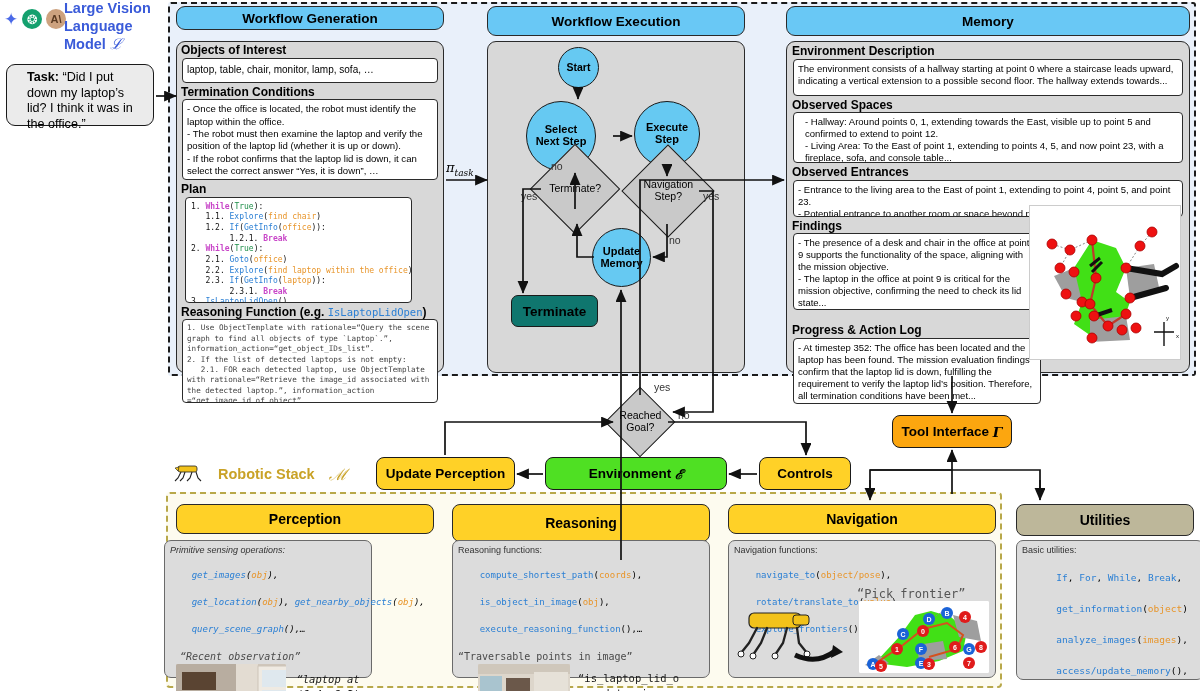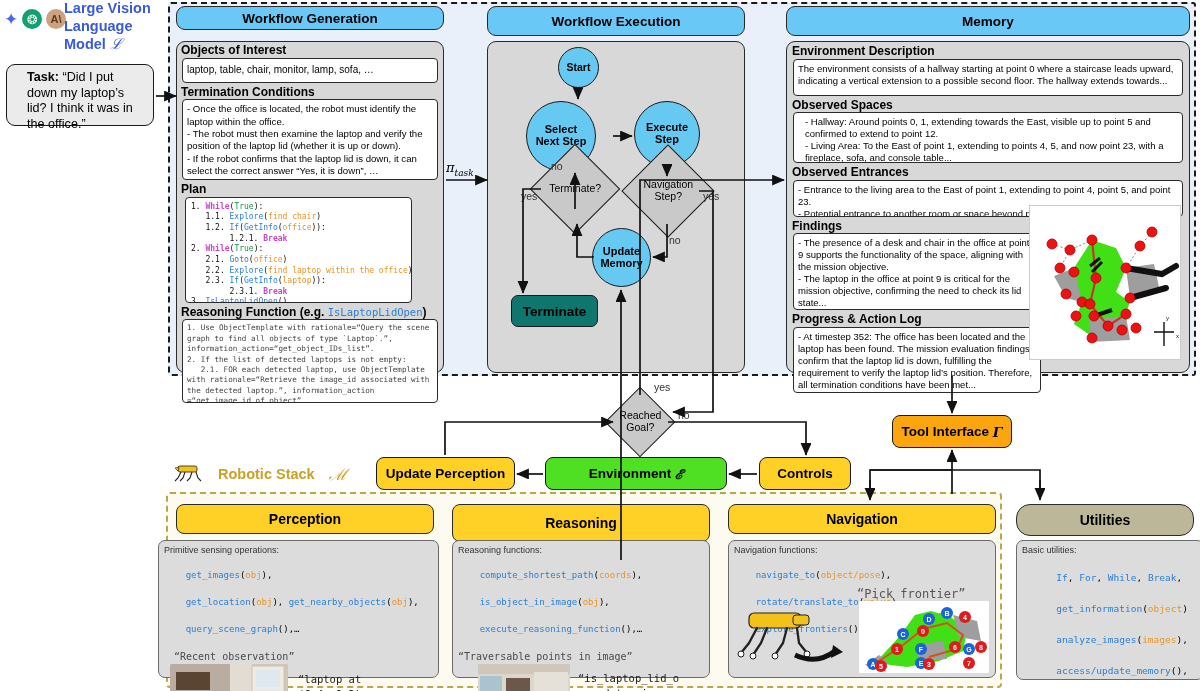--- a/index.html
+++ b/index.html
@@ -93,21 +93,21 @@
     left:166px;top:492px;width:836px;height:196px;
     border:2.5px dashed #b8a84a;border-radius:4px;background:#fdfbef;
   }
   #util-box{left:1006px;top:492px;width:192px;height:196px;}
   .hdr-ylw{
     background:#ffd127;border:1.8px solid #2a2a2a;border-radius:8px;
     display:flex;align-items:center;justify-content:center;
     font-weight:bold;font-size:14px;
   }
   .hdr-gry{
-    background:#bdb79a;border:1.8px solid #2a2a2a;border-radius:14px;
+    background:#bdb79a;border:1.8px solid #2a2a2a;border-radius:8px;
     display:flex;align-items:center;justify-content:center;
     font-weight:bold;font-size:14px;
   }
   .gbox{background:#dcdcdc;border:1.4px solid #6a6a6a;border-radius:7px;padding:4px 5px;}
   .mono-q{font-family:"DejaVu Sans Mono","Liberation Mono",monospace;font-size:10px;color:#4a4a4a;}
 
   #rs-label{left:172px;top:462px;display:flex;align-items:center;gap:14px;
             font-size:14.5px;font-weight:bold;color:#c9a227;}
   #rs-label .mathM{font-family:"DejaVu Serif",serif;font-style:italic;font-weight:normal;font-size:16px;}
 
@@ -210,21 +210,21 @@
 - Living Area: To the East of point 1, extending to points 4, 5, and now point 23, with a fireplace, sofa, and console table...</div>
 
   <div class="sec-label" style="margin:3px 0 1px 5px;">Observed Entrances</div>
   <div class="wbox" style="margin:0 6px;height:29px;white-space:pre-wrap;font-size:9.5px;line-height:1.26;">- Entrance to the living area to the East of point 1, extending to point 4, point 5, and point 23.
 - Potential entrance to another room or space beyond point 2....</div>
 
   <div class="sec-label" style="margin:3px 0 1px 5px;">Findings</div>
   <div class="wbox" style="margin:0 6px;width:238px;height:69px;white-space:pre-wrap;font-size:9.5px;line-height:1.26;">- The presence of a desk and chair in the office at point 9 supports the functionality of the space, aligning with the mission objective.
 - The laptop in the office at point 9 is critical for the mission objective, confirming the need to check its lid state...</div>
 
-  <div class="sec-label" style="margin:3px 0 1px 5px;">Progress &amp; Action Log</div>
+  <div class="sec-label" style="margin:14px 0 1px 5px;">Progress &amp; Action Log</div>
   <div class="wbox" style="margin:0 6px;width:238px;height:58px;white-space:pre-wrap;font-size:9.5px;line-height:1.26;">- At timestep 352: The office has been located and the laptop has been found. The mission evaluation findings confirm that the laptop lid is down, fulfilling the requirement to verify the laptop lid’s position. Therefore, all termination conditions have been met...</div>
 </div>
 
 <div class="abs" style="left:1029px;top:205px;width:152px;height:155px;background:#fff;border:1px solid #ccc;overflow:hidden;">
   <svg width="152" height="155" viewBox="0 0 152 155">
     <polygon points="62,34 86,42 96,62 86,86 100,96 92,118 64,132 44,118 52,96 36,86 44,62" fill="#41e016"></polygon>
     <polygon points="24,70 44,62 52,96 36,92" fill="#9e9e9e"></polygon>
     <polygon points="96,62 124,58 130,86 100,92" fill="#9e9e9e"></polygon>
     <polygon points="60,114 96,110 100,134 60,136" fill="#9e9e9e"></polygon>
     <path d="M62,34 L66,72 L60,98 L78,120 L96,108" stroke="#c0392b" stroke-width="2.2" fill="none"></path>
@@ -279,21 +279,21 @@
       <rect x="6" y="4" width="19" height="6" rx="2" fill="#f2c21a" stroke="#222" stroke-width="0.8"></rect>
       <path d="M3,6 L7,5 L6,9 Z" fill="#f2c21a" stroke="#222" stroke-width="0.6"></path>
       <path d="M9,10 L6,16 L3,19 M13,10 L11,16 L8,19 M20,10 L18,16 L15,19 M24,10 L26,16 L29,19" stroke="#222" stroke-width="1.1" fill="none"></path>
     </svg>
   </span>
   <span>Robotic Stack</span>
   <span class="mathM">ℳ</span>
 </div>
 
 <div class="abs hdr-ylw" style="left:176px;top:504px;width:258px;height:30px;">Perception</div>
-<div class="abs gbox" style="left:158px;top:540px;width:281px;height:138px;">
+<div class="abs gbox" style="left:164px;top:540px;width:208px;height:138px;font-style:italic;">
   <div style="font-size:9px;color:#333;">Primitive sensing operations:</div>
   <div class="code" style="font-size:9px;line-height:1.5;">
     <span class="k-fn">get_images</span>(<span class="k-arg">obj</span>),<br>
     <span class="k-fn">get_location</span>(<span class="k-arg">obj</span>), <span class="k-fn">get_nearby_objects</span>(<span class="k-arg">obj</span>),<br>
     <span class="k-fn">query_scene_graph</span>(),…
   </div>
   <div class="mono-q" style="margin-left:10px;margin-top:1px;">“Recent observation”</div>
   <div style="display:flex;align-items:center;gap:10px;margin-top:2px;">
     <div class="thumb" style="width:118px;height:62px;margin-left:6px;">
       <svg width="118" height="62" viewBox="0 0 118 62">

